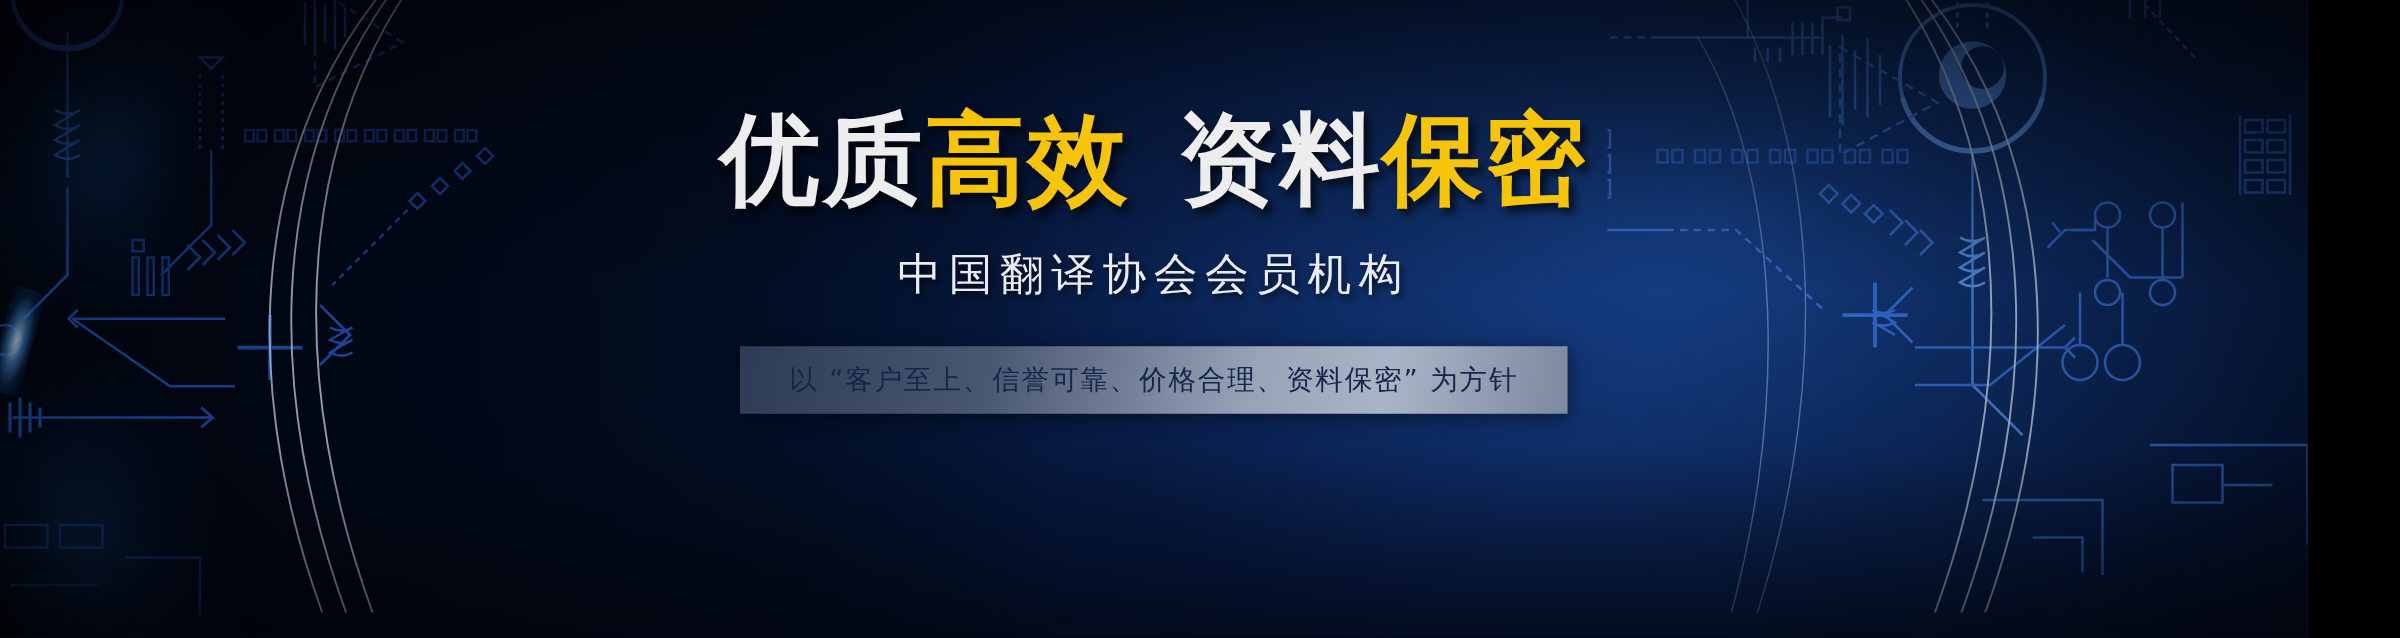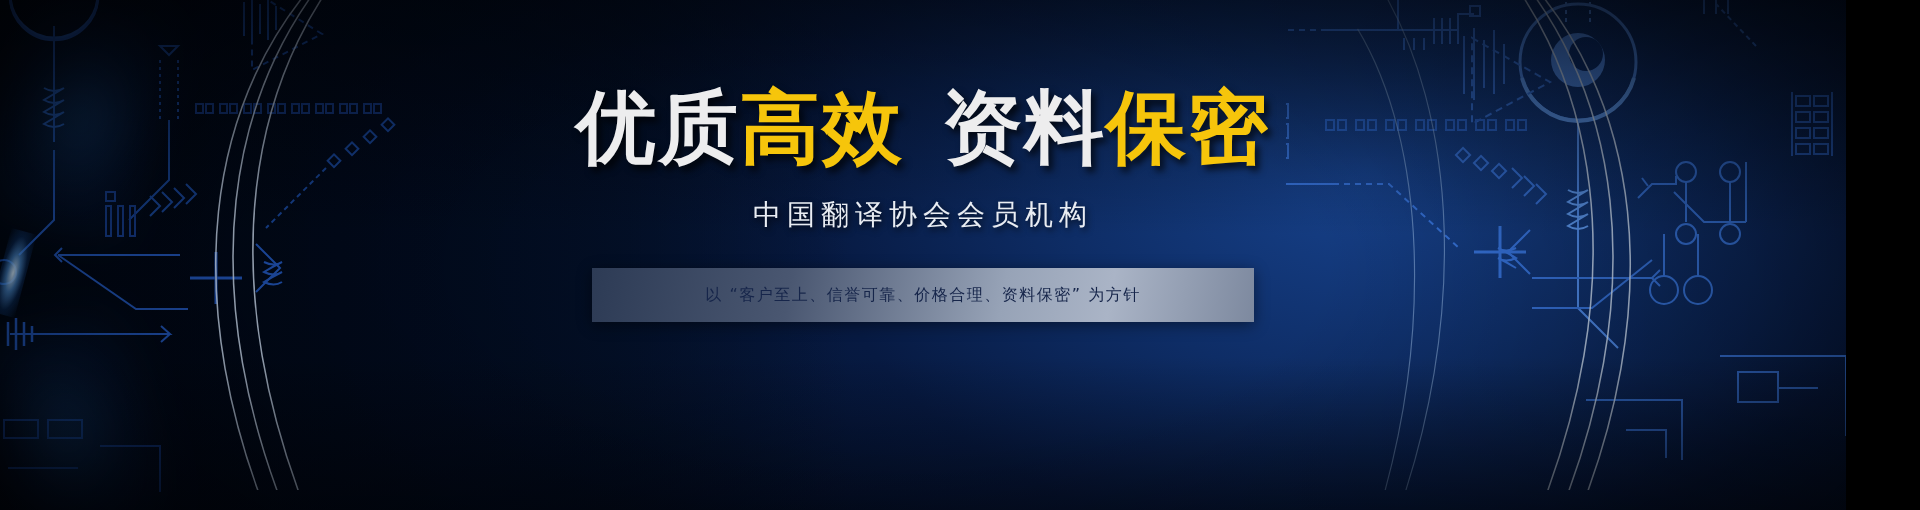--- a/index.html
+++ b/index.html
@@ -75,36 +75,36 @@
     letter-spacing:2px;
     white-space:nowrap;
     text-shadow:4px 5px 7px rgba(0,0,0,.72);
   }
   .hl-w{color:#ededee;}
   .hl-g{color:#f6c50b;}
   .hl-gap{display:inline-block;width:38px;}
 
   .subtitle{
     margin-top:28px;
-    font-size:28px;
+    font-size:35px;
     letter-spacing:6px;
     color:#e9edf3;
     white-space:nowrap;
     text-shadow:2px 3px 6px rgba(0,0,0,.7);
   }
 
   .tagbar{
     margin-top:34px;
     width:662px;height:54px;
     display:flex;align-items:center;justify-content:center;
     background:linear-gradient(100deg,#2d3b55 0%, #4a5771 30%, #97a3b7 62%, #aab4c6 78%, #7d899f 100%);
     box-shadow:0 3px 14px rgba(0,0,0,.45);
   }
   .tagbar-text{
-    font-size:16px;letter-spacing:1.5px;
+    font-size:22px;letter-spacing:1.5px;
     color:#16254a;white-space:nowrap;font-weight:500;
   }
   .tagbar-quote{color:#16254a;}
 </style>
 </head>
 <body>
 
 <div class="banner">
 
   <div class="bg-base"></div>

